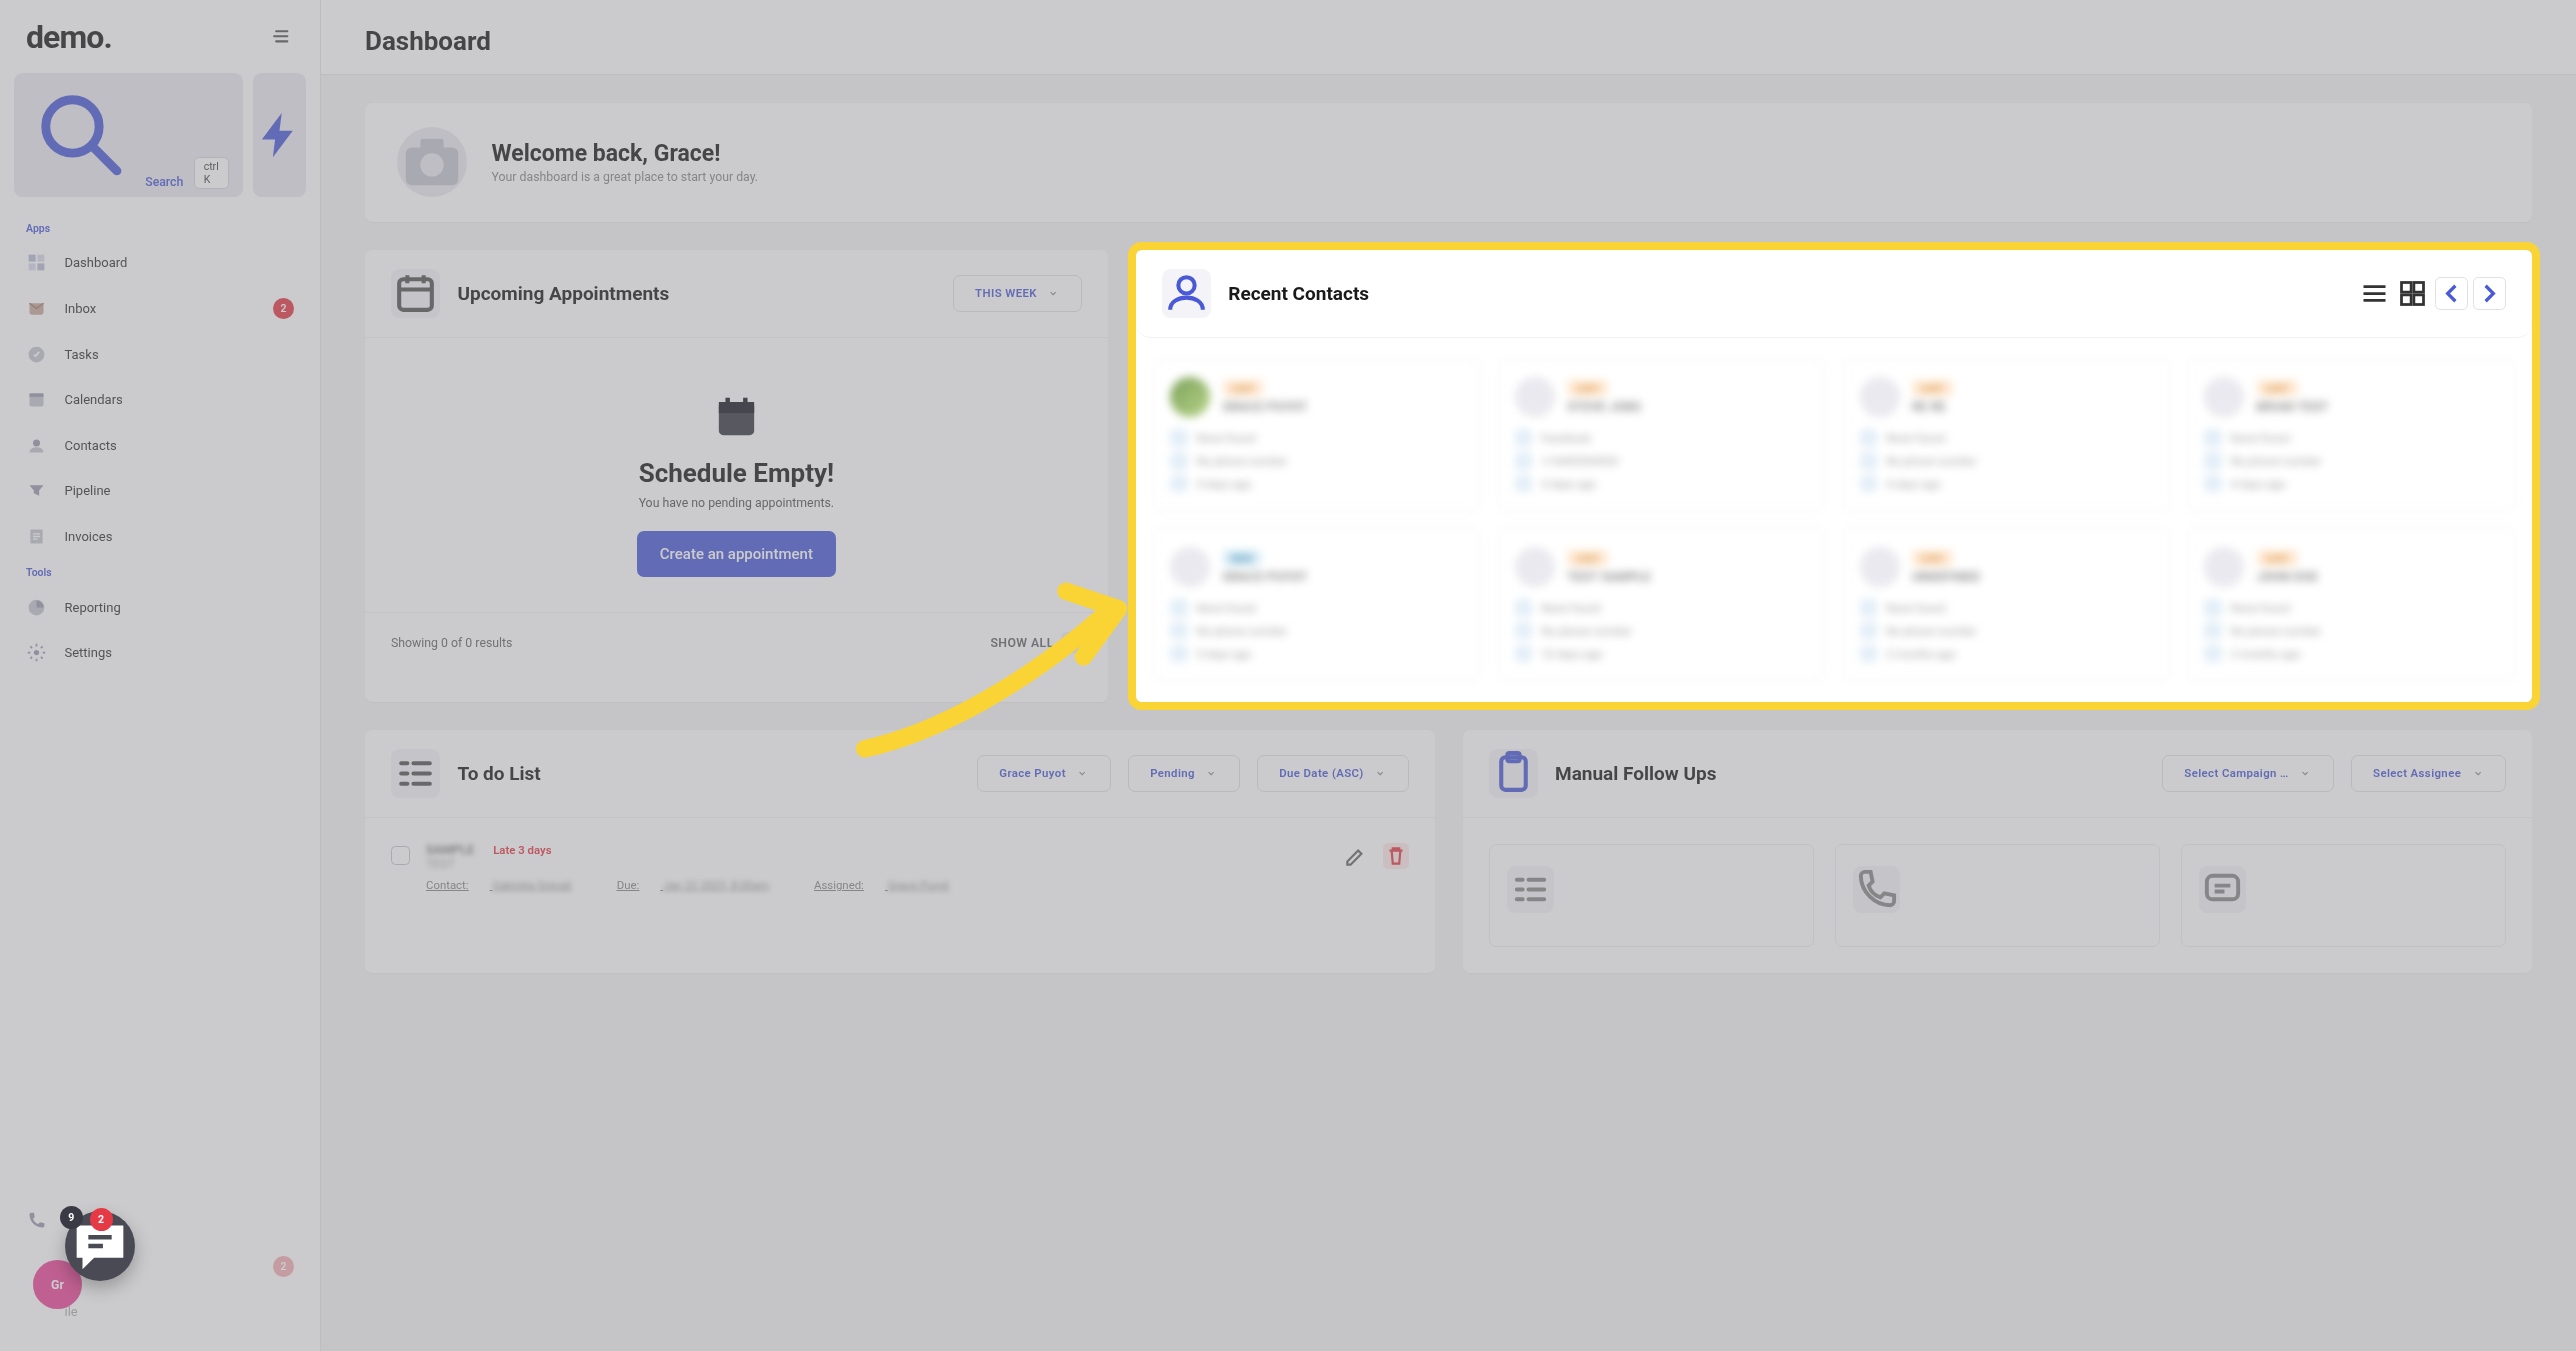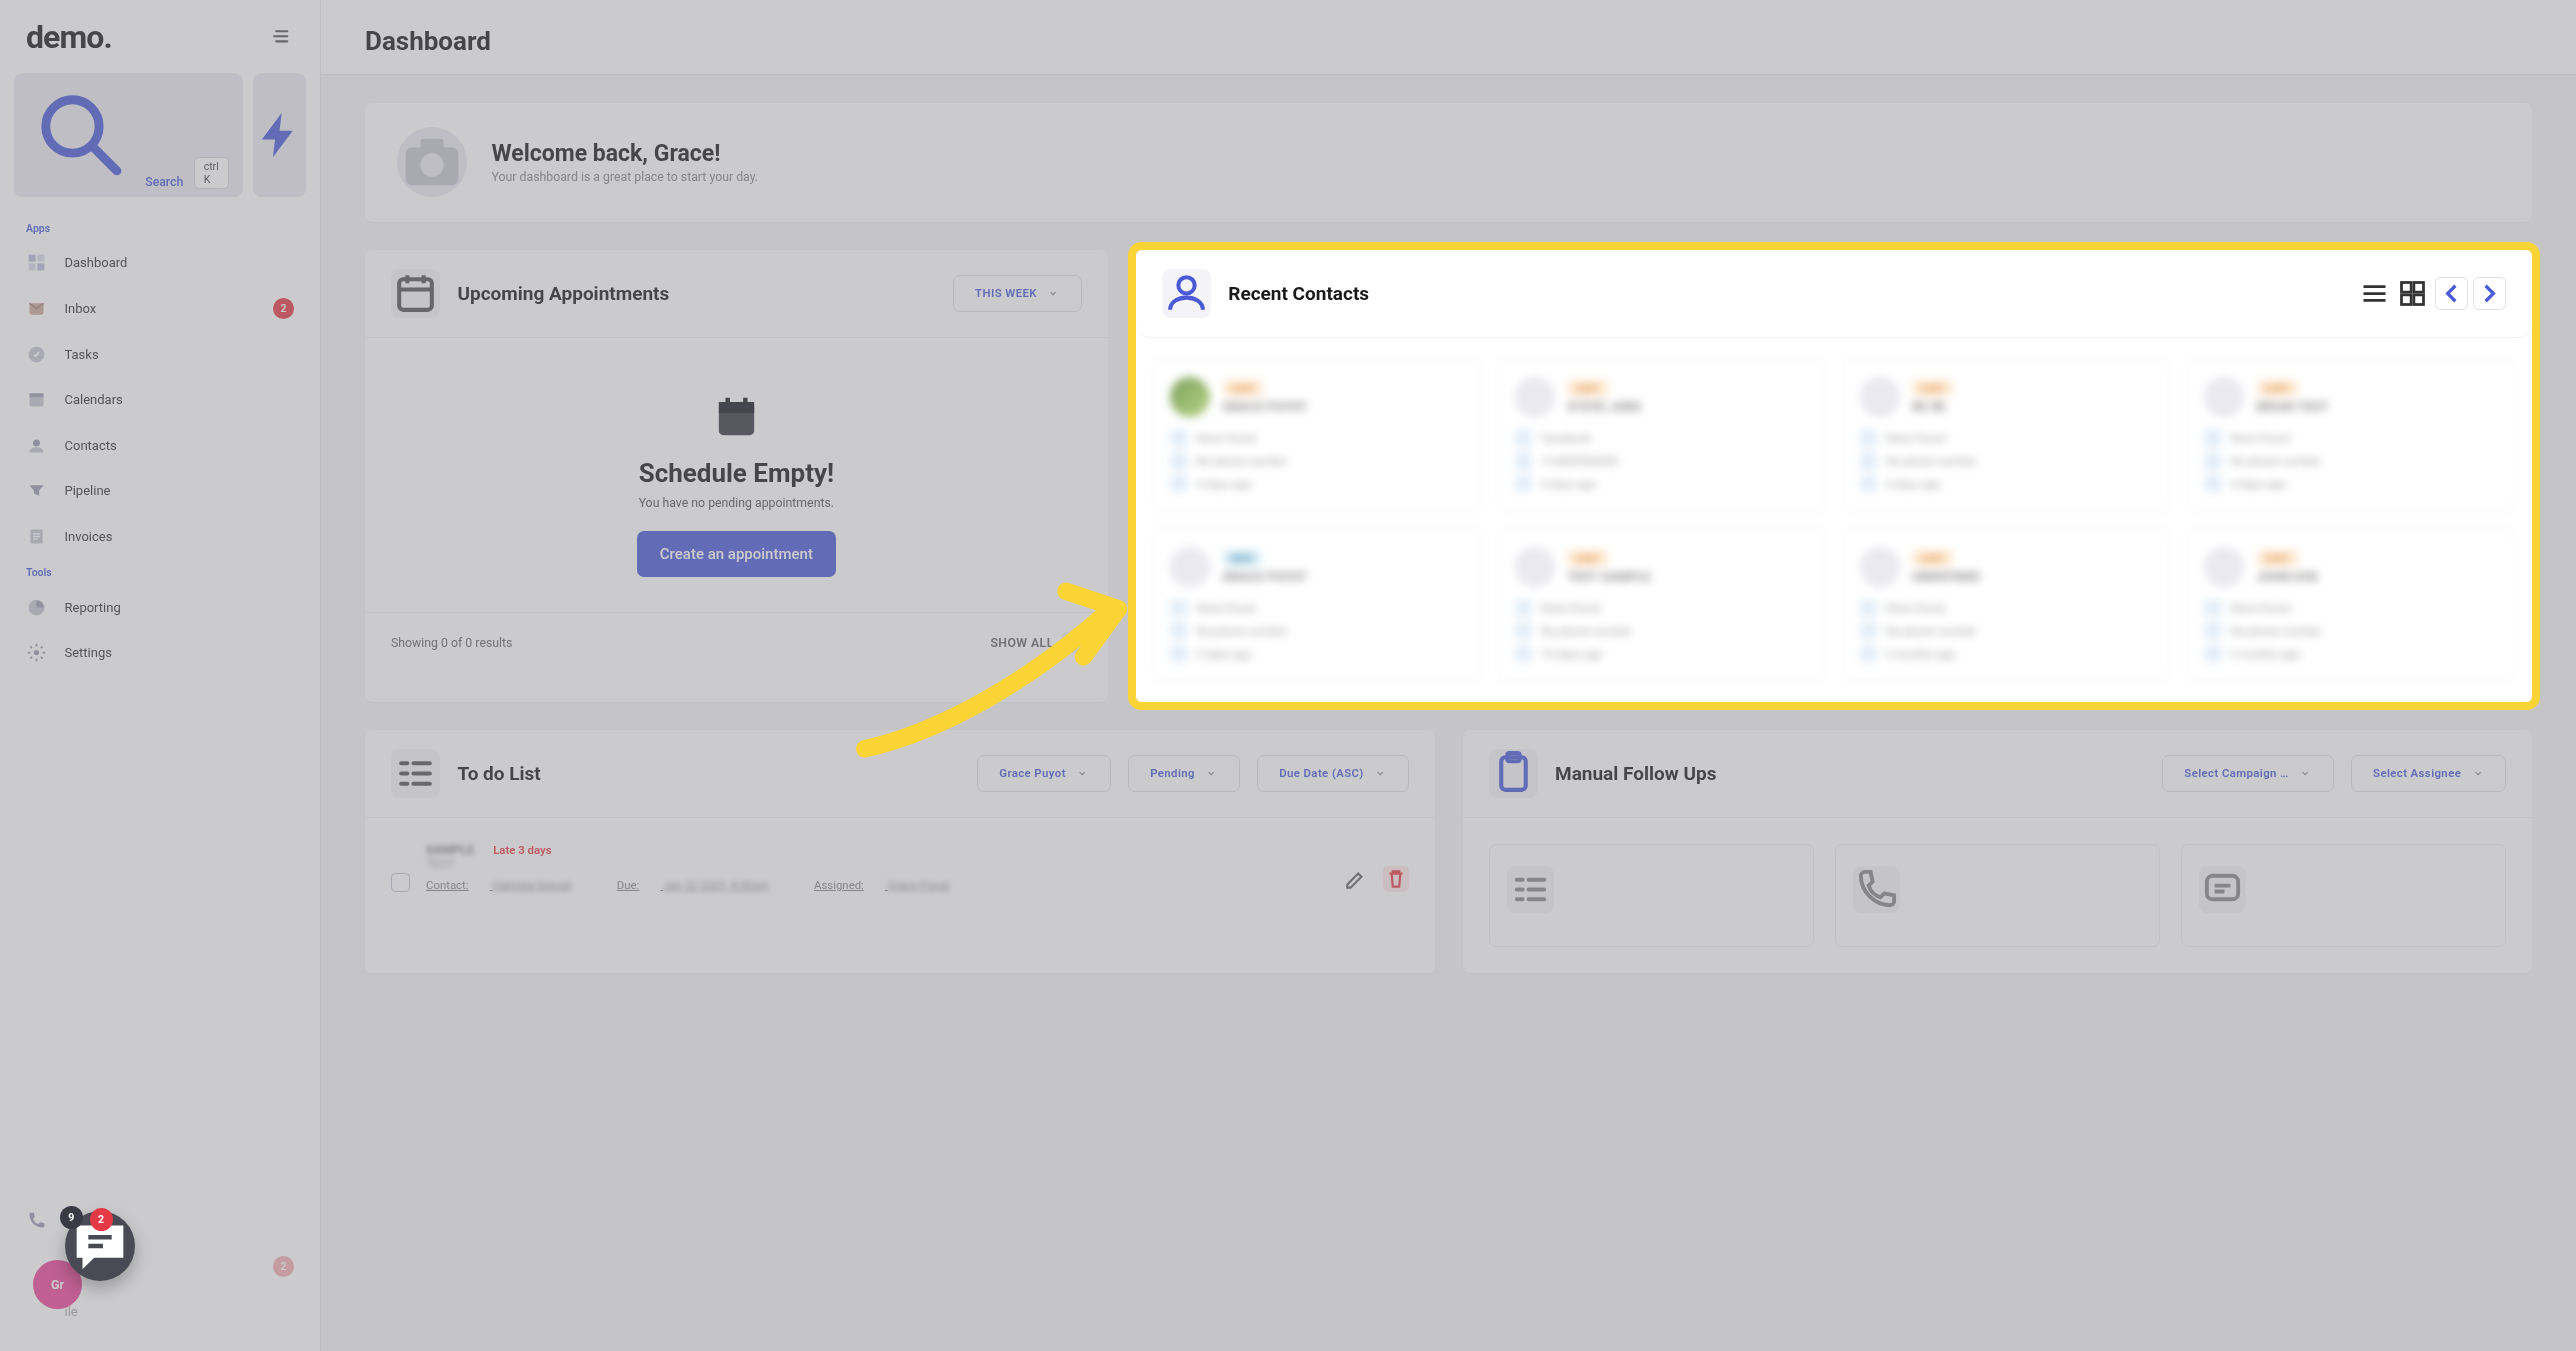--- a/index.html
+++ b/index.html
@@ -71,21 +71,21 @@
 .cc-tag.blue { background: #d6ecf5; color: #4a8db5; }
 .cc-name { font-weight: 700; color: #888; font-size: 12.3px; letter-spacing: 0.3px; }
 .cc-row { display: flex; align-items: center; gap: 8.8px; color: #999; font-size: 11.4px; margin-top: 5.3px; }
 .cc-ico { width: 17.5px; height: 17.5px; border-radius: 4.4px; background: #e3eef8; flex-shrink: 0; }
 
 
 .arrow-annot { position: absolute; left: -298px; top: 280px; z-index: 70; pointer-events: none; }
 
 
 .tasks-body { padding: 8.8px 26px 26px; }
-.task-row { display: flex; align-items: flex-end; gap: 16px; padding: 16px 0; }
+.task-row { display: flex; align-items: flex-start; gap: 16px; padding: 16px 0; }
 .checkbox { width: 19px; height: 19px; border: 1.3px solid #c5c5d0; border-radius: 4.4px; margin-top: 3.5px; cursor: pointer; }
 .task-title { font-weight: 700; color: #888; filter: blur(2.6px); display:inline-block; }
 .late { color: #e63946; font-weight: 600; font-size: 11.4px; margin-left: 16px; }
 .task-sub { color: #aaa; filter: blur(2.6px); display:inline-block; }
 .task-meta { color: #888; font-size: 11.4px; margin-top: 7px; }
 .task-meta span { margin-right: 21px; text-decoration: underline; }
 .blur { filter: blur(2.6px); color:#999; }
 .task-actions { margin-left: auto; display: flex; gap: 14px; }
 .icon-btn { width: 26px; height: 26px; display: flex; align-items: center; justify-content: center; cursor: pointer; color: #888; border-radius: 5.3px; }
 .icon-btn.red { color: #e63946; background: #fde8e8; }

